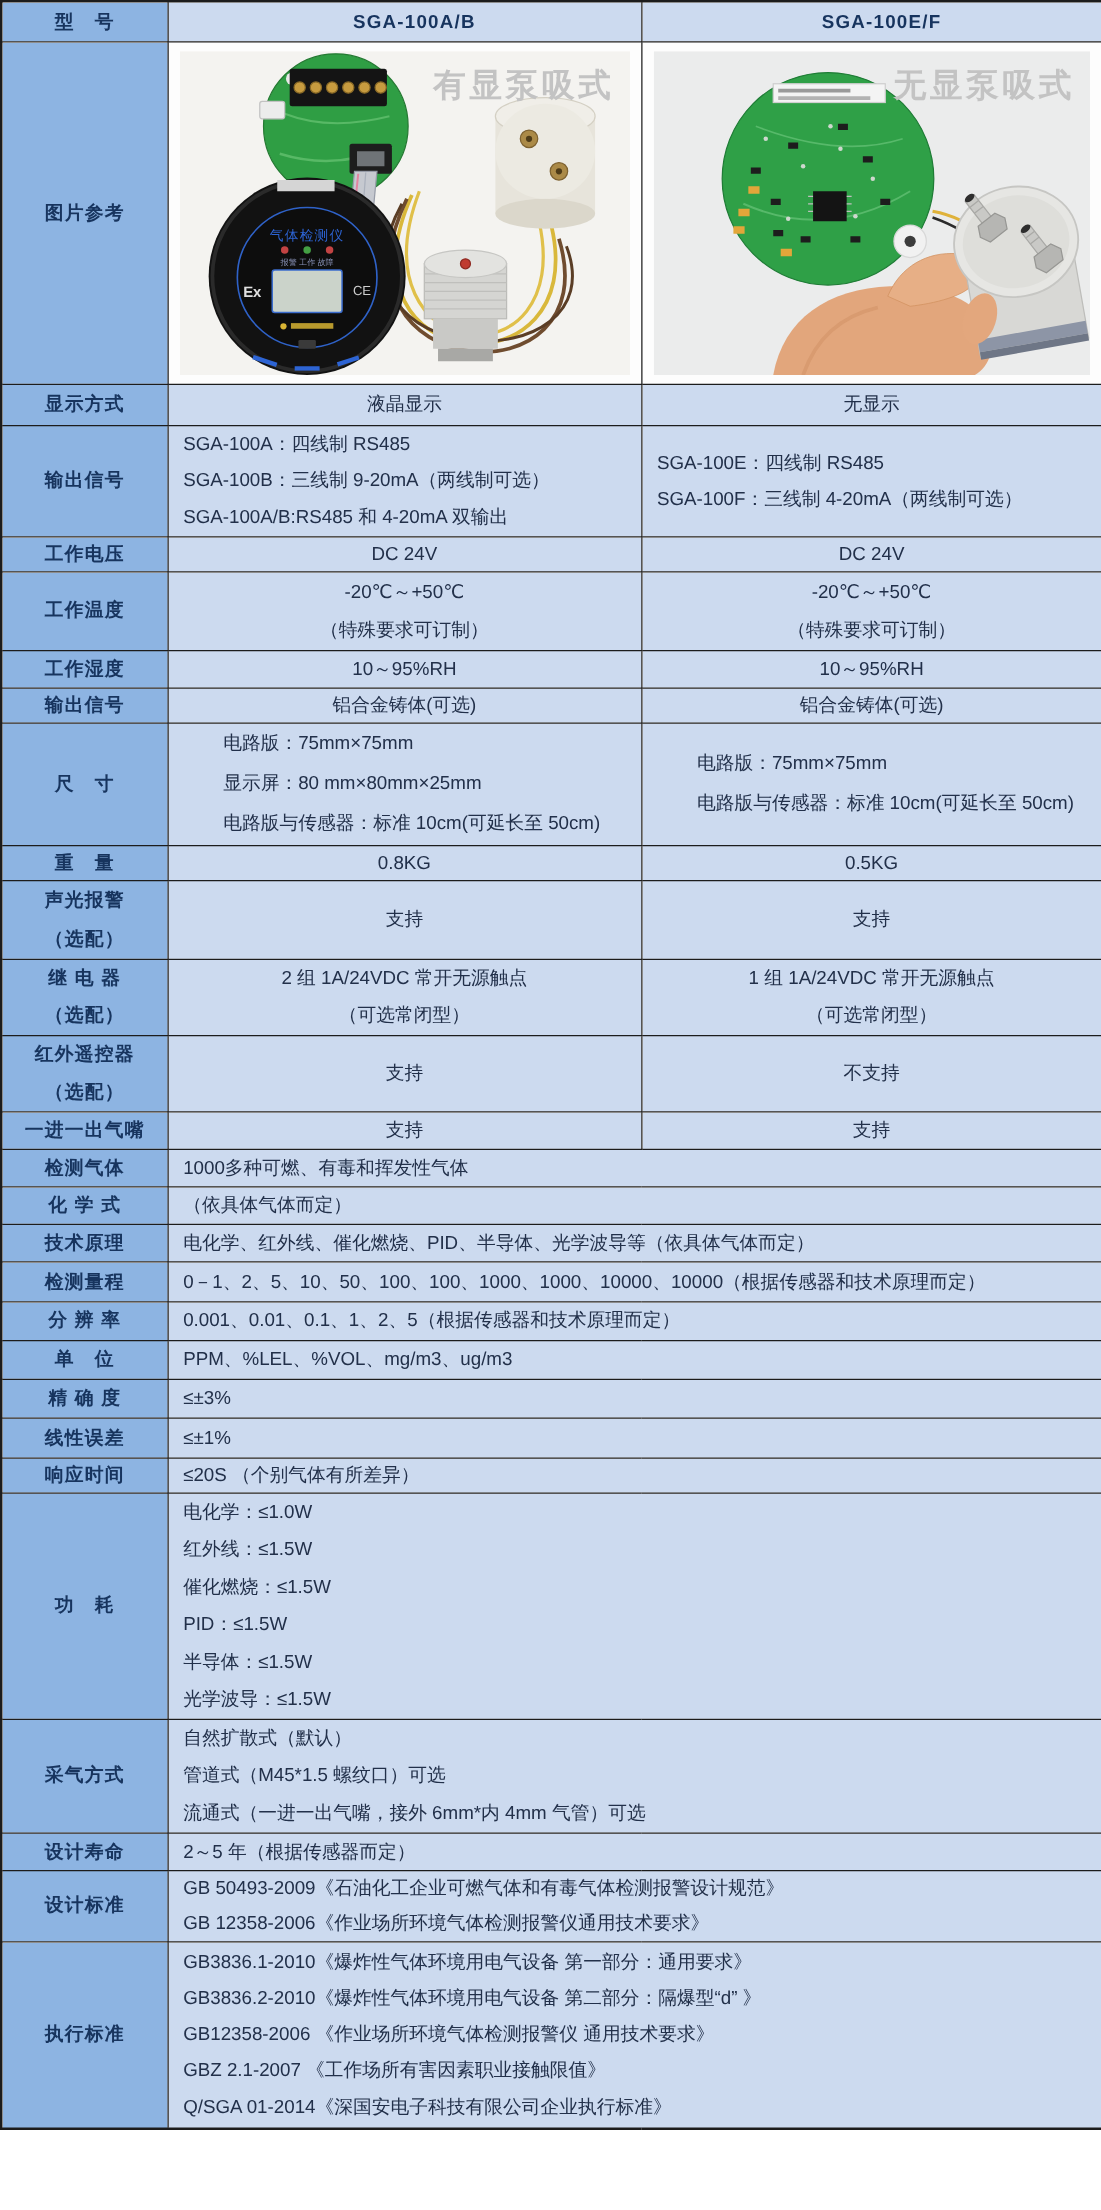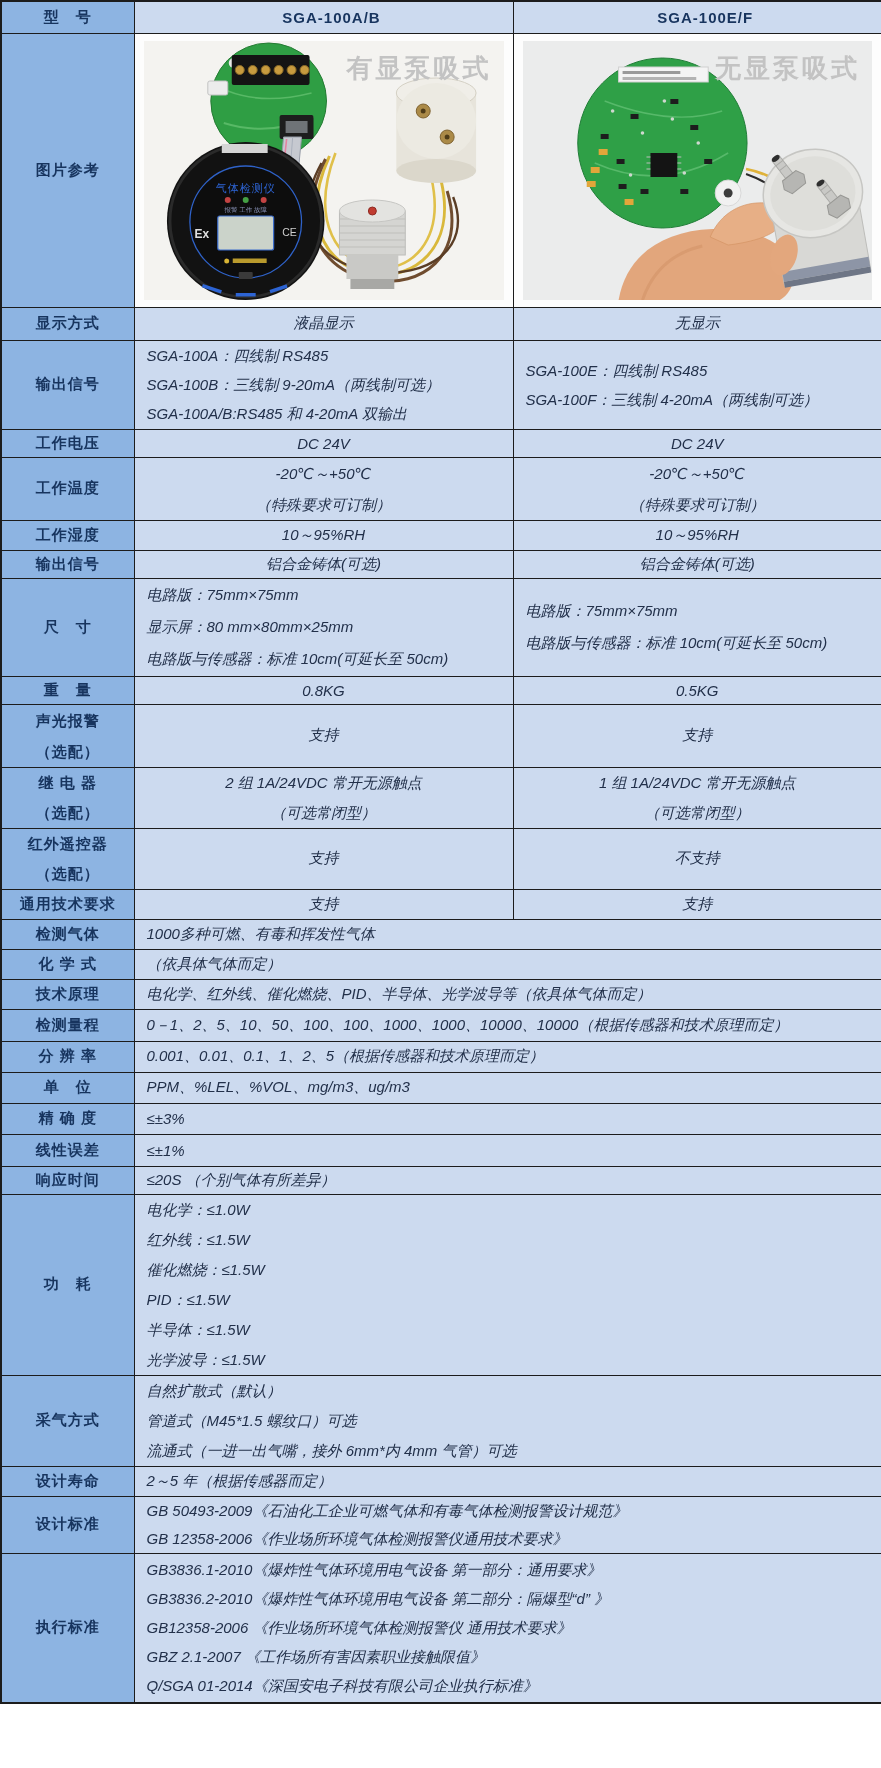--- a/index.html
+++ b/index.html
@@ -20,31 +20,31 @@
     vertical-align:middle;
     overflow:hidden;
     color:#22304a;
   }
   td.label{
     background:#8db4e2;
     font-weight:bold;
     color:#17345e;
     letter-spacing:1px;
   }
-  td.val{background:#ccdaef;font-style:italic;}
+  td.val{background:#ccdaef;}
   td.hd{background:#ccdaef;font-weight:bold;color:#17345e;letter-spacing:1px;padding-left:16px;}
   td.left{text-align:left;padding-left:12px;padding-right:6px;}
   td.photo{background:#fdfdfd;padding:7px 9px;}
   .lines{display:inline-block;width:100%;}
   .lines div{white-space:nowrap;}
   .lh28 div{line-height:27.5px;}
   .lh29 div{line-height:29px;}
   .lh30 div{line-height:30px;}
   .lh31 div{line-height:31px;}
-  .lh32 div{line-height:32px;}
+  .lh32 div{line-height:32px;margin-left:32px;}
   .photo-wrap{position:relative;width:100%;height:259px;}
   .photo-wrap svg{display:block;width:100%;height:100%;}
   .watermark{
     position:absolute;top:10px;right:12px;
     font-size:26px;font-weight:bold;color:#c3c3c3;
     letter-spacing:3px;pointer-events:none;
   }
 </style>
 </head>
 <body>
@@ -343,21 +343,21 @@
       <div class="lines lh30">
         <div>红外遥控器</div>
         <div>（选配）</div>
       </div>
     </td>
     <td class="val">支持</td>
     <td class="val">不支持</td>
   </tr>
 
   <tr style="height:30px">
-    <td class="label">通用技术要求</td>
+    <td class="label">一进一出气嘴</td>
     <td class="val">支持</td>
     <td class="val">支持</td>
   </tr>
 
   <tr style="height:30px">
     <td class="label">检测气体</td>
     <td class="val left" colspan="2">1000多种可燃、有毒和挥发性气体</td>
   </tr>
   <tr style="height:30px">
     <td class="label">化 学 式</td>

